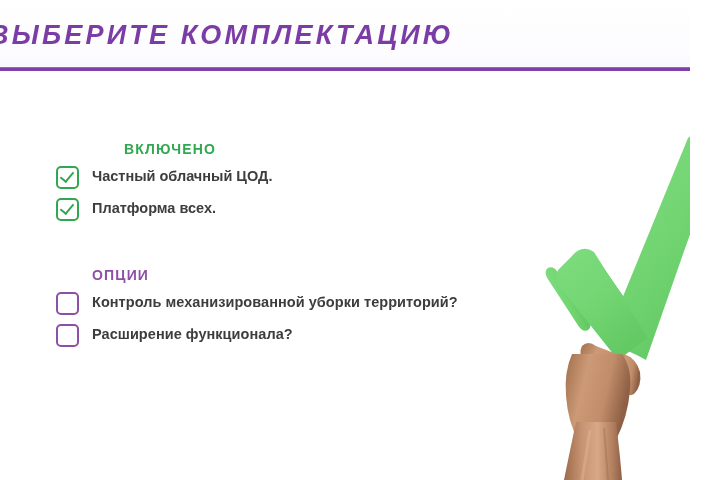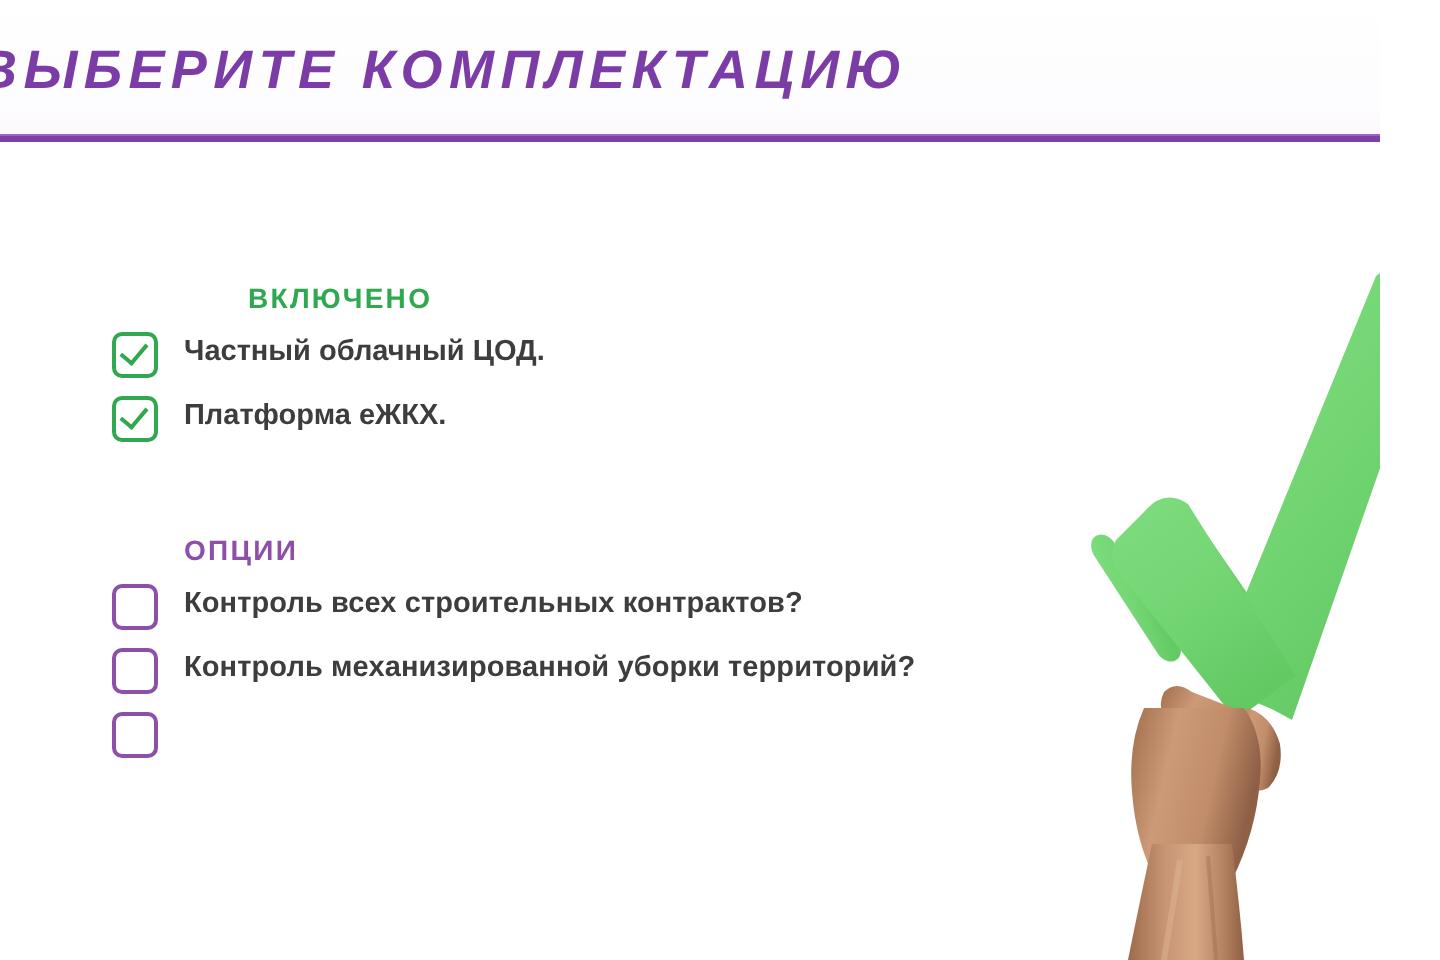--- a/index.html
+++ b/index.html
@@ -159,43 +159,40 @@
           <span class="checkbox green">
             <span class="tick"></span>
           </span>
           <span class="row-label">Частный облачный ЦОД.</span>
         </div>
 
         <div class="row">
           <span class="checkbox green">
             <span class="tick"></span>
           </span>
-          <span class="row-label">Платформа еЖКХ.</span>
+          <span class="row-label">Платформа всех.</span>
         </div>
 
       </div>
     </div>
 
     <div class="group options">
       <div class="group-title options">ОПЦИИ</div>
 
       <div class="rows">
 
-        <div class="row">
-          <span class="checkbox purple"></span>
-          <span class="row-label">Контроль всех строительных контрактов?</span>
-        </div>
 
         <div class="row">
           <span class="checkbox purple"></span>
           <span class="row-label">Контроль механизированной уборки территорий?</span>
         </div>
 
         <div class="row">
           <span class="checkbox purple"></span>
+          <span class="row-label">Расширение функционала?</span>
         </div>
 
       </div>
     </div>
 
   </div>
 
   <div class="artwork">
     <svg class="art-svg" width="200" height="370" viewBox="0 0 200 370">
       <defs>

